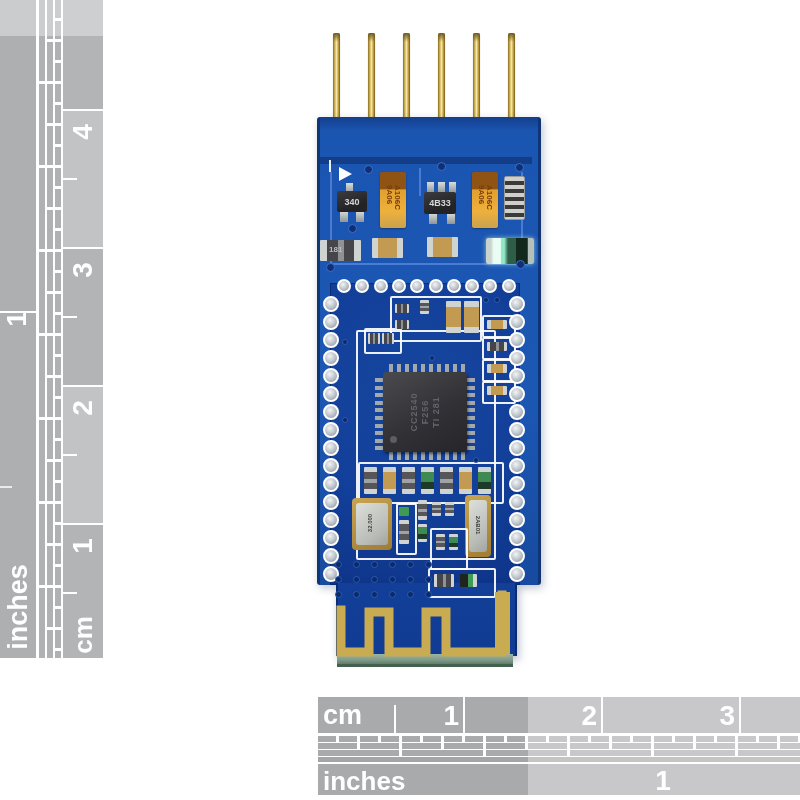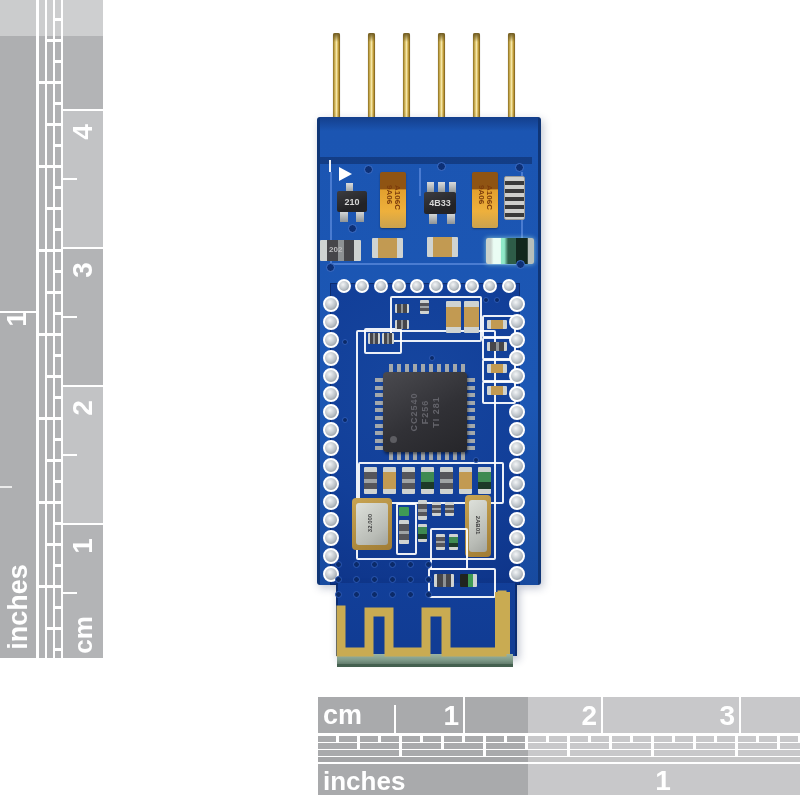--- a/index.html
+++ b/index.html
@@ -164,21 +164,21 @@
   <div class="abs silkline" style="left:329px;top:160px;width:2px;height:12px;"></div>
   <div class="abs" style="left:339px;top:167px;width:0;height:0;border-left:13px solid #fff;border-top:7px solid transparent;border-bottom:7px solid transparent;"></div>
   <div class="abs trace" style="left:330px;top:172px;width:2px;height:92px;"></div>
   <div class="abs trace" style="left:521px;top:172px;width:2px;height:92px;"></div>
   <div class="abs trace" style="left:330px;top:263px;width:193px;height:2px;"></div>
   <div class="abs trace" style="left:419px;top:168px;width:2px;height:28px;"></div>
 
   <div class="abs lead" style="left:346px;top:183px;width:7px;height:11px;"></div>
   <div class="abs lead" style="left:340px;top:211px;width:8px;height:11px;"></div>
   <div class="abs lead" style="left:356px;top:211px;width:8px;height:11px;"></div>
-  <div class="abs sot" style="left:337px;top:191px;width:30px;height:21px;">210</div>
+  <div class="abs sot" style="left:337px;top:191px;width:30px;height:21px;">340</div>
 
   <div class="abs tant" style="left:380px;top:172px;width:26px;height:56px;">
     <div class="tant-txt" style="margin-top:18px;">
       <div>A106C</div>
       <div>9A06</div>
     </div>
   </div>
 
   <div class="abs lead" style="left:427px;top:182px;width:7px;height:11px;"></div>
   <div class="abs lead" style="left:438px;top:182px;width:7px;height:11px;"></div>
@@ -190,21 +190,21 @@
   <div class="abs tant" style="left:472px;top:172px;width:26px;height:56px;">
     <div class="tant-txt" style="margin-top:18px;">
       <div>A106C</div>
       <div>9A06</div>
     </div>
   </div>
 
   <div class="abs stripedc" style="left:504px;top:176px;width:19px;height:42px;"></div>
 
   <div class="abs chip-gray" style="left:320px;top:240px;width:41px;height:21px;">
-    <div class="abs" style="left:9px;top:5px;color:#bcbcbe;font-size:8px;font-weight:bold;">202</div>
+    <div class="abs" style="left:9px;top:5px;color:#bcbcbe;font-size:8px;font-weight:bold;">181</div>
   </div>
   <div class="abs chip-tan" style="left:372px;top:238px;width:31px;height:20px;"></div>
   <div class="abs chip-tan" style="left:427px;top:237px;width:31px;height:20px;"></div>
   <div class="abs led" style="left:486px;top:238px;width:48px;height:26px;"></div>
 
   <div id="carrier-vias">
       <div class="abs via" style="left: 364px; top: 165px; width: 9px; height: 9px;"></div>
       <div class="abs via" style="left: 437px; top: 162px; width: 9px; height: 9px;"></div>
       <div class="abs via" style="left: 515px; top: 163px; width: 9px; height: 9px;"></div>
       <div class="abs via" style="left: 326px; top: 263px; width: 9px; height: 9px;"></div>

